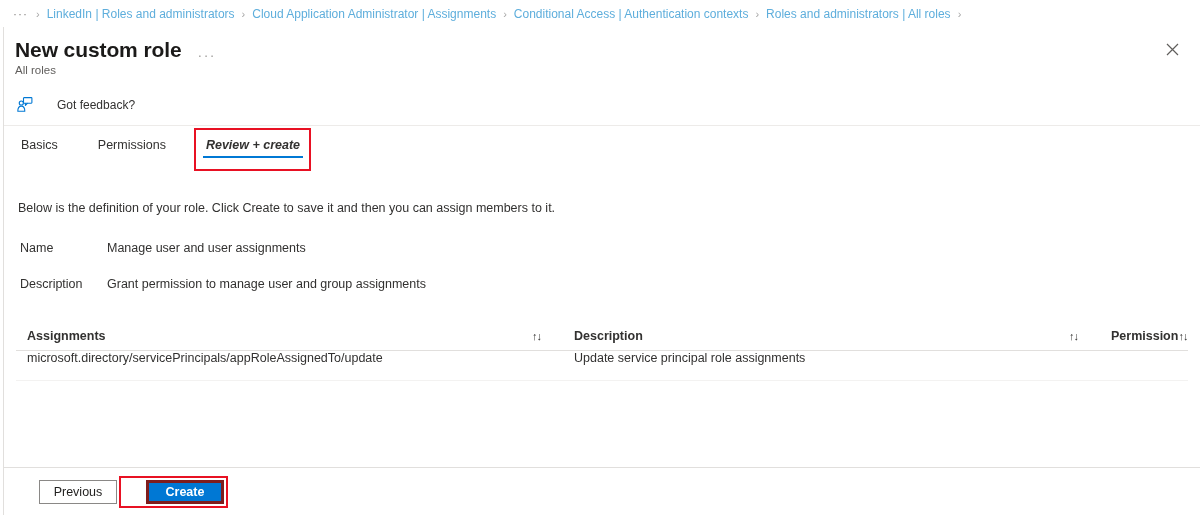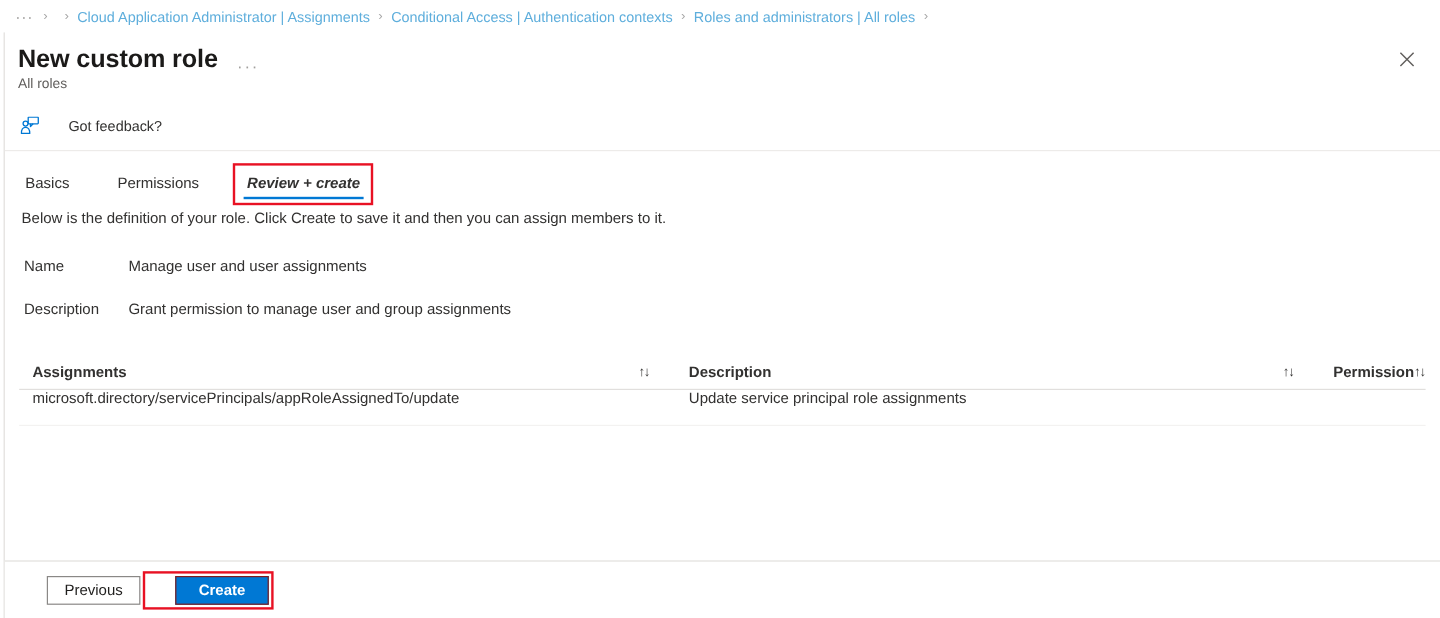--- a/index.html
+++ b/index.html
@@ -111,21 +111,20 @@
   }
   .hr {
     border-bottom: 1px solid #edebe9;
     margin: 0;
   }
   .hr-feedback { margin-top: 5px; }
 
   
   .tabs {
     display: flex;
-    align-items: flex-end;
     padding-left: 14px;
     margin-top: 12px;
     height: 28px;
   }
   .tab {
     font-size: 12.5px;
     color: #323130;
     padding: 0 3px 6px 3px;
     margin-right: 34px;
     cursor: pointer;
@@ -157,21 +156,21 @@
     right: -8px;
     top: -10px;
     bottom: -5px;
   }
 
   
   .intro {
     font-size: 12.5px;
     color: #323130;
     padding-left: 14px;
-    margin-top: 9px;
+    margin-top: 35px;
   }
 
   .field-row {
     display: flex;
     padding-left: 16px;
     font-size: 12.5px;
     color: #323130;
   }
   .field-row.name { margin-top: 26px; }
   .field-row.desc { margin-top: 22px; }
@@ -243,41 +242,42 @@
     box-sizing: border-box;
     margin-left: 23px;
   }
   .btn-secondary {
     background: #ffffff;
     border: 1px solid #8a8886;
     color: #201f1e;
   }
   .btn-primary {
     background: #0078d4;
-    border: 1px solid #7f1d1d;
+    border: 3px solid #7f1d1d;
     color: #ffffff;
     font-weight: bold;
   }
   .btn-wrap {
     position: relative;
     margin-left: 6px;
   }
   .annot-create {
     left: -4px;
     right: -4px;
     top: -4px;
     bottom: -4px;
   }
 </style>
 </head>
 <body>
 
 <div class="breadcrumb-bar">
   <span class="crumb-ellipsis">···</span>
   <span class="crumb-sep">›</span>
+  <span class="crumb-link">LinkedIn | Roles and administrators</span>
   <span class="crumb-sep">›</span>
   <span class="crumb-link">Cloud Application Administrator | Assignments</span>
   <span class="crumb-sep">›</span>
   <span class="crumb-link">Conditional Access | Authentication contexts</span>
   <span class="crumb-sep">›</span>
   <span class="crumb-link">Roles and administrators | All roles</span>
   <span class="crumb-sep">›</span>
 </div>
 
 <div class="blade">

